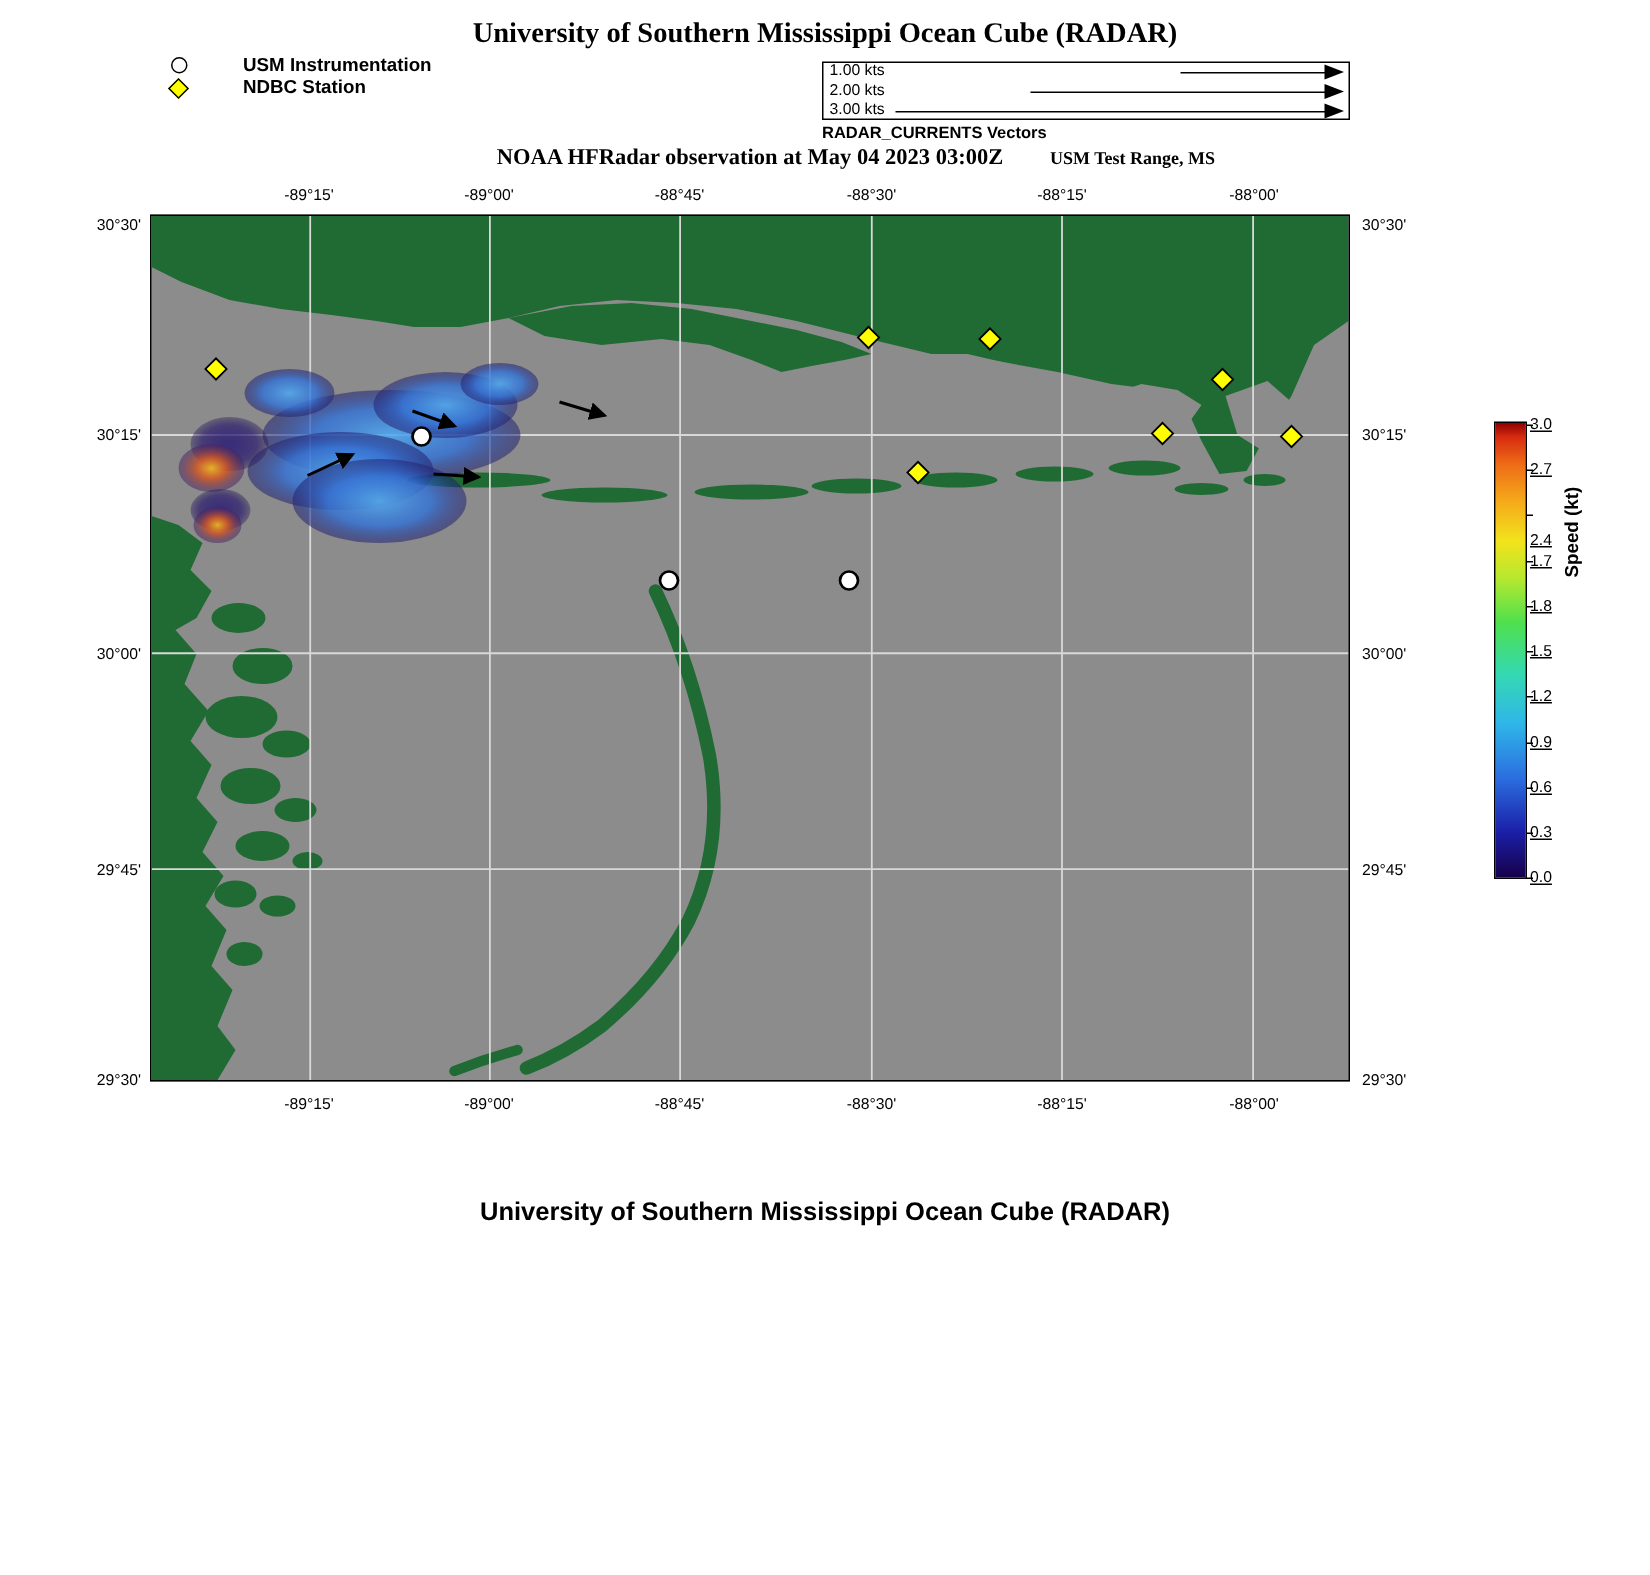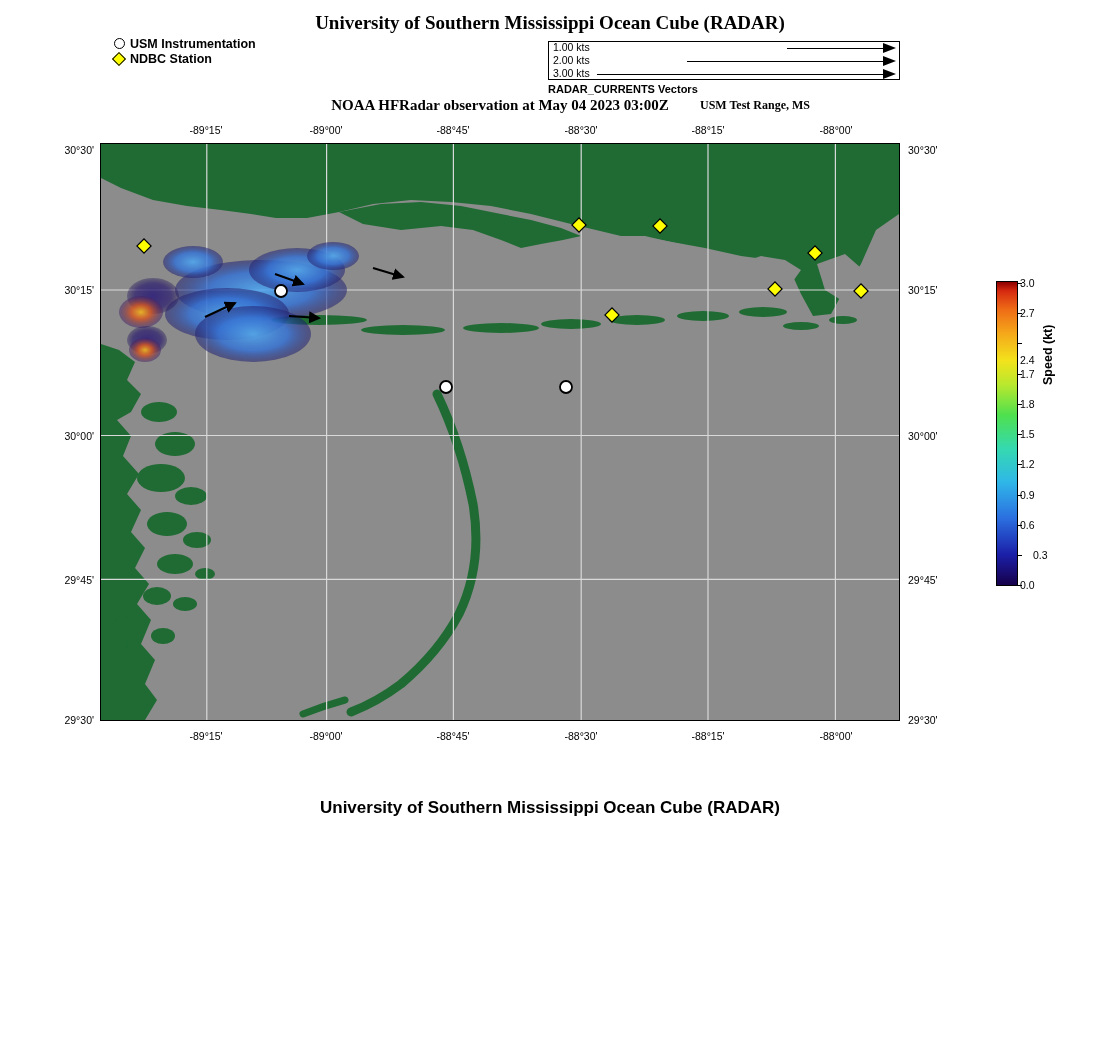--- a/index.html
+++ b/index.html
@@ -44,24 +44,25 @@
     font-family: "Liberation Serif", serif;
     font-weight: bold;
     font-size: 12px;
   }
 
   
   #legend-box { left: 110px; top: 36px; }
   .legend-row {
     height: 15px;
     display: flex;
-    align-items: center;
+    align-items: flex-start;
     font-family: "Liberation Sans", sans-serif;
     font-weight: bold;
     font-size: 12.5px;
+    gap: 32px;
   }
   .legend-sym {
     width: 18px; height: 15px;
     display: flex; align-items: center; justify-content: center;
     margin-right: 2px;
   }
   .circ-marker {
     width: 11px; height: 11px;
     border-radius: 50%;
     background: #ffffff;
@@ -155,20 +156,21 @@
       #ee6b16 91%,
       #d62a10 97%,
       #8b0000 100%);
   }
   .cb-tick {
     position: absolute;
     left: 1020px;
     transform: translateY(-50%);
     font-family: "Liberation Sans", sans-serif;
     font-size: 10.5px;
+    text-decoration: underline;
   }
   .cb-tickmark {
     position: absolute;
     left: 1018px;
     width: 4px; height: 1px;
     background: #000;
   }
   #colorbar-label {
     left: 1041px; top: 385px;
     font-family: "Liberation Sans", sans-serif;
@@ -381,16 +383,16 @@
 
 <div class="abs cb-tick" style="top:283px;">3.0</div>
 <div class="abs cb-tick" style="top:313px;">2.7</div>
 <div class="abs cb-tick" style="top:343px;margin-top:17px;">2.4</div>
 <div class="abs cb-tick" style="top:374px;">1.7</div>
 <div class="abs cb-tick" style="top:404px;">1.8</div>
 <div class="abs cb-tick" style="top:434px;">1.5</div>
 <div class="abs cb-tick" style="top:464px;">1.2</div>
 <div class="abs cb-tick" style="top:495px;">0.9</div>
 <div class="abs cb-tick" style="top:525px;">0.6</div>
-<div class="abs cb-tick" style="top:555px;margin-left:13px;">0.3</div>
+<div class="abs cb-tick" style="top:555px;">0.3</div>
 <div class="abs cb-tick" style="top:585px;">0.0</div>
 
 <div class="abs" id="colorbar-label">Speed (kt)</div>
 
 </body></html>

